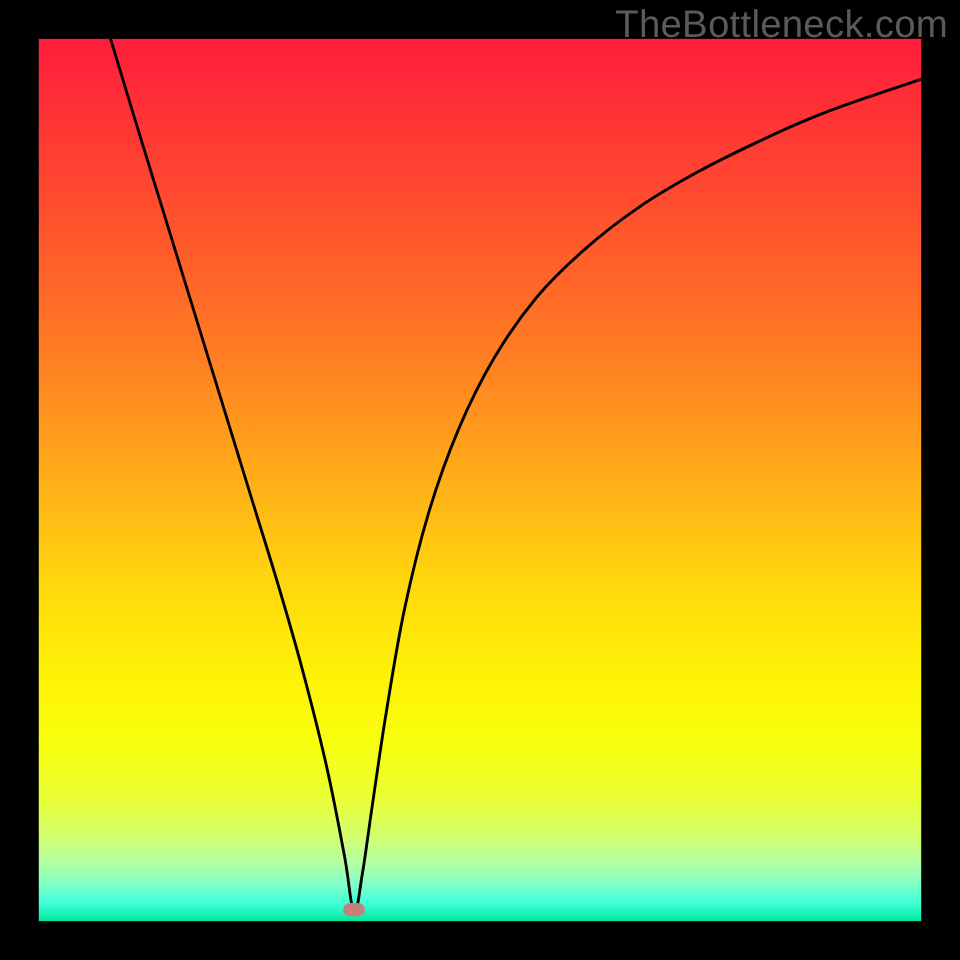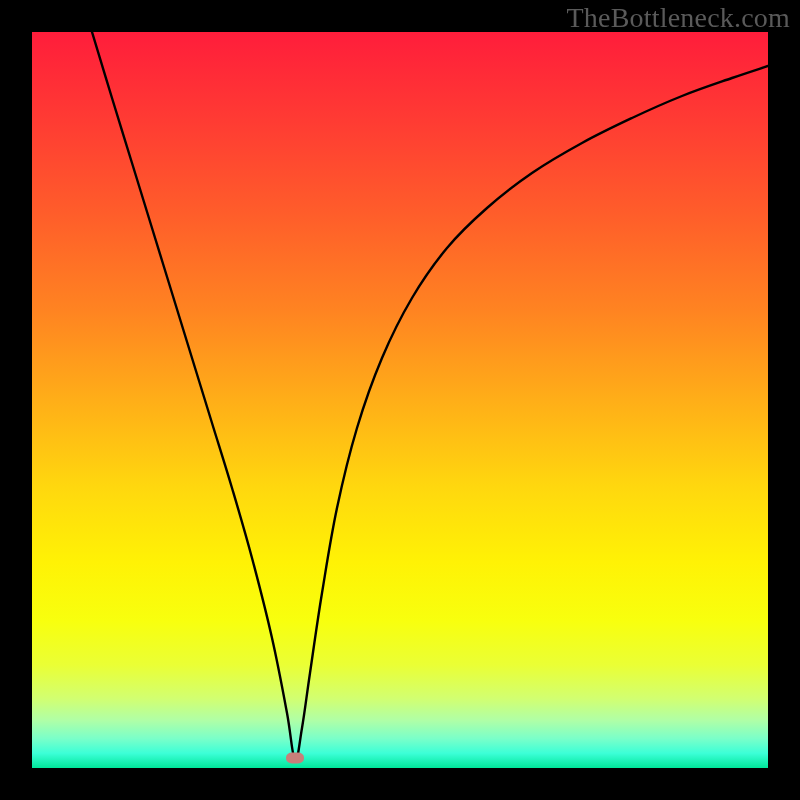--- a/index.html
+++ b/index.html
@@ -7,22 +7,22 @@
   .frame {
     position: relative;
     width: 800px;
     height: 800px;
     background: #000;
   }
   .watermark {
     position: absolute;
     top: 2px;
     right: 10px;
-    font-family: Liberation Serif, serif;
-    font-size: 28px;
+    font-family: Liberation Sans, sans-serif;
+    font-size: 32px;
     font-weight: 400;
     color: #5a5a5a;
     letter-spacing: 0.2px;
     z-index: 10;
   }
   .plot {
     position: absolute;
     left: 32px;
     top: 32px;
     width: 736px;

